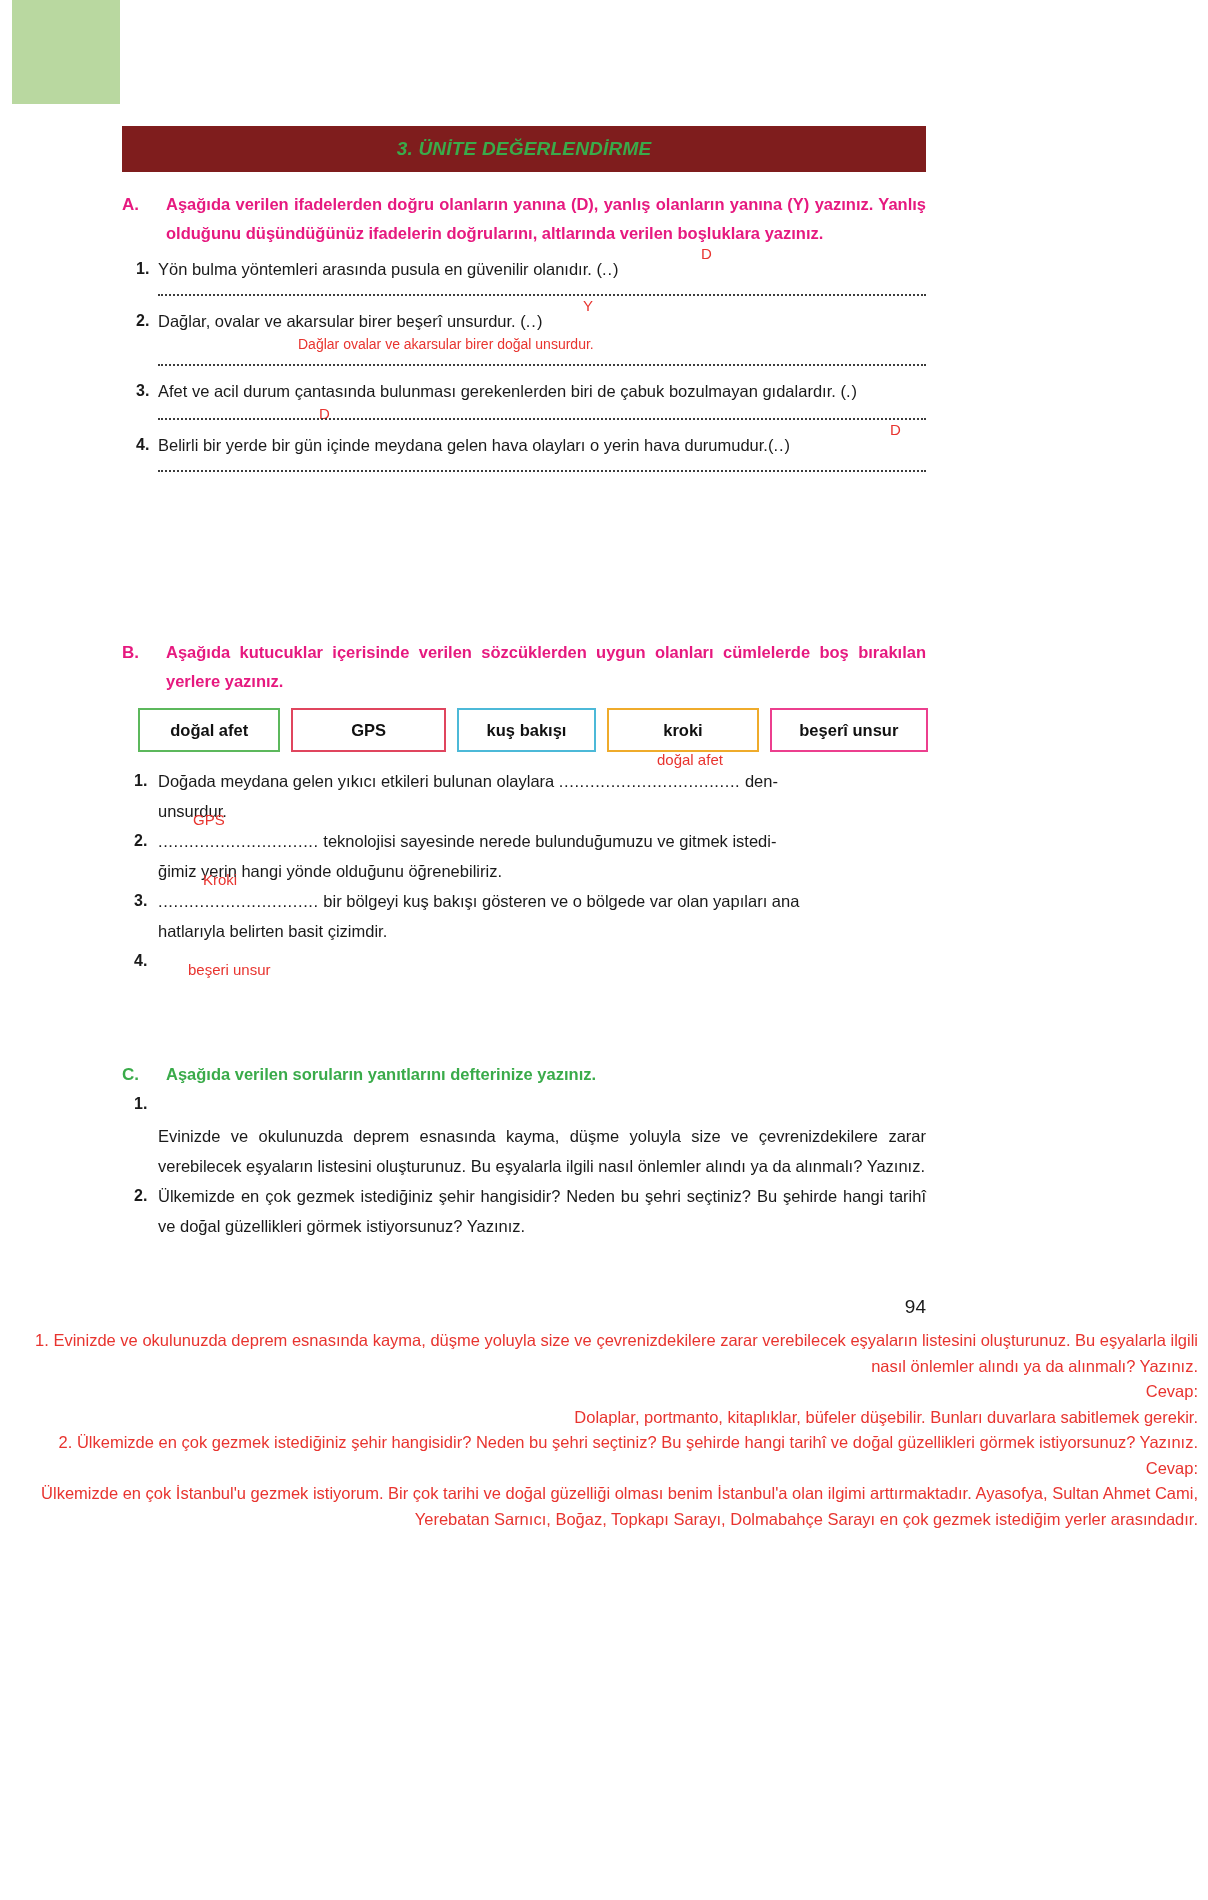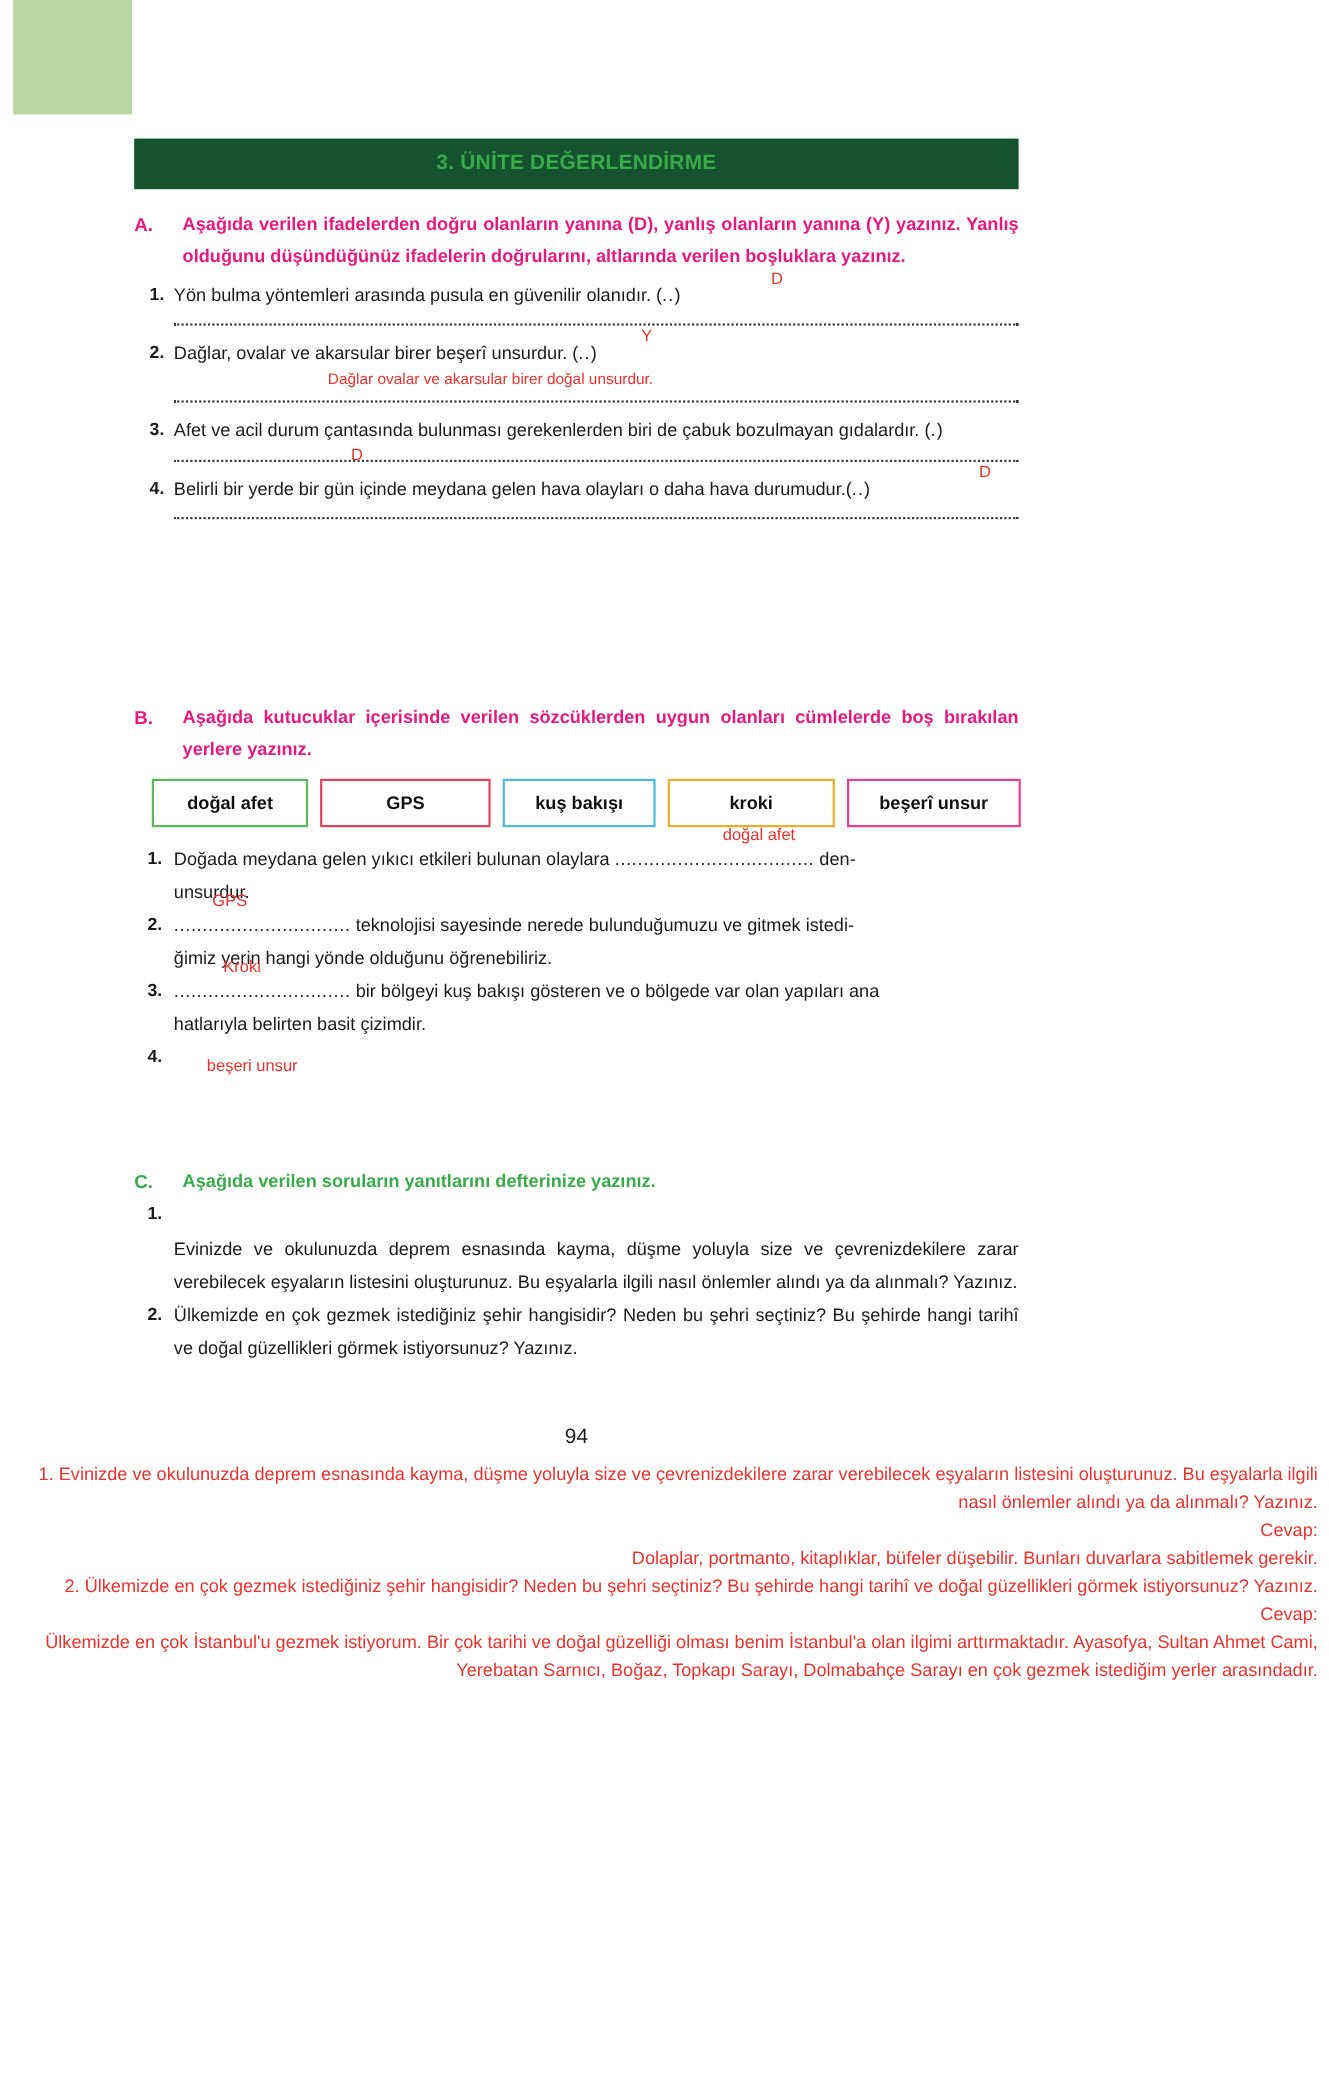--- a/index.html
+++ b/index.html
@@ -19,22 +19,22 @@
   }
 
   
   .sheet{
     position:absolute;left:122px;top:0;width:966px;height:1560px;
   }
 
   
   .banner{
     position:absolute;left:0;top:126px;width:804px;height:46px;
-    background:#14532d;
-    display:flex;align-items:center;justify-content:center;
+    background:#7f1d1d;
+    display:flex;align-items:center;justify-content:center;font-style:italic;
   }
   .banner-text{
     color:#3aab4a;font-weight:bold;font-size:19px;letter-spacing:.2px;
   }
 
   
   .sec{position:absolute;left:0;width:804px;}
 
   .sec-head{
     display:flex;align-items:flex-start;
@@ -83,21 +83,21 @@
   }
   .wbox{
     border:2.5px solid #000;height:44px;
     display:flex;align-items:center;justify-content:center;
     font-weight:bold;font-size:16.5px;color:#111;background:#fff;
     box-sizing:border-box;
   }
 
   
   .pageno{
-    position:absolute;left:0;top:1296px;width:804px;text-align:center;
+    position:absolute;left:0;top:1296px;width:804px;text-align:right;
     font-size:19px;color:#1a1a1a;
   }
 
   
   .footer{
     position:absolute;left:10px;top:1328px;width:1188px;
     color:#e8342f;font-size:16.5px;line-height:25.5px;text-align:right;
   }
   .footer p{margin:0;}
 </style>
@@ -142,21 +142,21 @@
       <div class="q-num" style="width:36px;padding-left:14px;box-sizing:border-box;">3.</div>
       <div class="q-body" style="position:relative;">
         <span>Afet ve acil durum çantasında bulunması gerekenlerden biri de çabuk bozulmayan gıdalardır. (</span><span style="letter-spacing:1px;">.</span><span class="hand" style="left:161px;top:30px;">D</span><span>)</span>
       </div>
     </div>
     <div class="dotline" style="margin-left:36px;width:768px;margin-top:6px;"></div>
 
     <div class="q" style="margin-top:4px;">
       <div class="q-num" style="width:36px;padding-left:14px;box-sizing:border-box;">4.</div>
       <div class="q-body">
-        <span>Belirli bir yerde bir gün içinde meydana gelen hava olayları o daha hava durumudur.(</span><span style="letter-spacing:1px;">..</span><span class="hand" style="left:732px;top:-8px;">D</span><span>)</span>
+        <span>Belirli bir yerde bir gün içinde meydana gelen hava olayları o yerin hava durumudur.(</span><span style="letter-spacing:1px;">..</span><span class="hand" style="left:732px;top:-8px;">D</span><span>)</span>
       </div>
     </div>
     <div class="dotline" style="margin-left:36px;width:768px;margin-top:4px;"></div>
   </div>
 
   <div class="sec" style="top:638px;">
     <div class="sec-head">
       <div class="sec-letter pink">B.</div>
       <div class="sec-head-text pink">Aşağıda kutucuklar içerisinde verilen sözcüklerden uygun olanları cümlelerde boş bırakılan yerlere yazınız.</div>
     </div>

